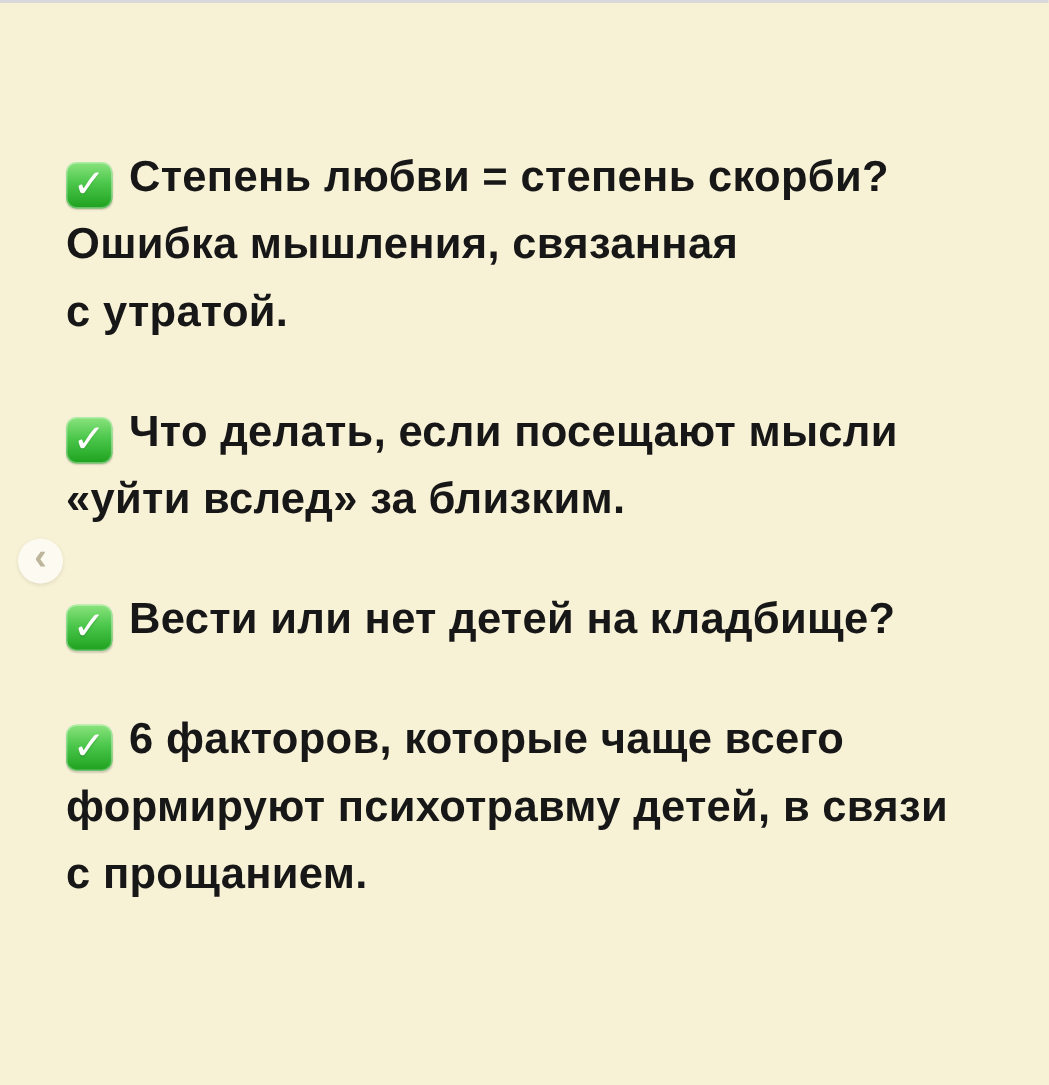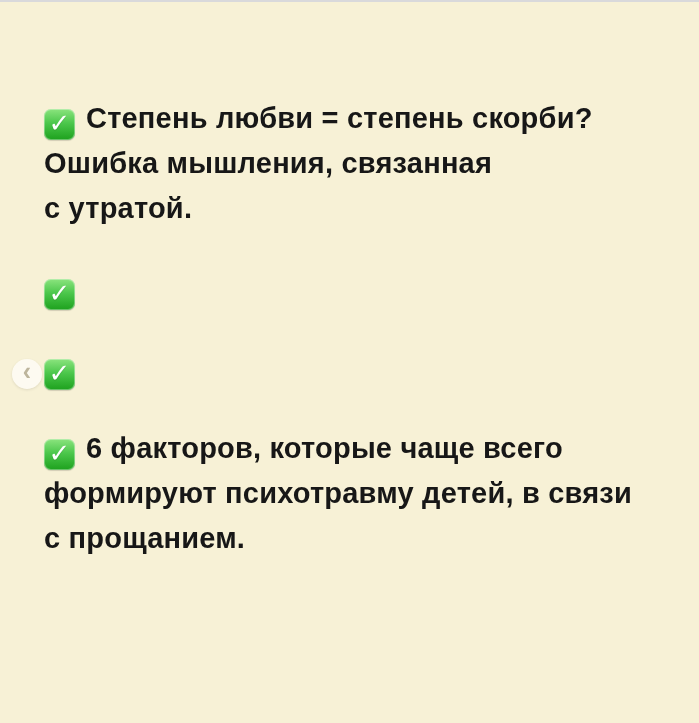--- a/index.html
+++ b/index.html
@@ -88,25 +88,26 @@
 
 <div class="content">
 
   <p class="item">
     <span class="check"><span class="glyph">✓</span></span><span class="txt">Степень любви = степень скорби?
 Ошибка мышления, связанная
 с утратой.</span>
   </p>
 
   <p class="item">
-    <span class="check"><span class="glyph">✓</span></span>
+    <span class="check"><span class="glyph">✓</span></span><span class="txt">Что делать, если посещают мысли
+«уйти вслед» за близким.</span>
   </p>
 
   <p class="item">
-    <span class="check"><span class="glyph">✓</span></span>
+    <span class="check"><span class="glyph">✓</span></span><span class="txt">Вести или нет детей на кладбище?</span>
   </p>
 
   <p class="item">
     <span class="check"><span class="glyph">✓</span></span><span class="txt">6 факторов, которые чаще всего
 формируют психотравму детей, в связи
 с прощанием.</span>
   </p>
 
 </div>
 

